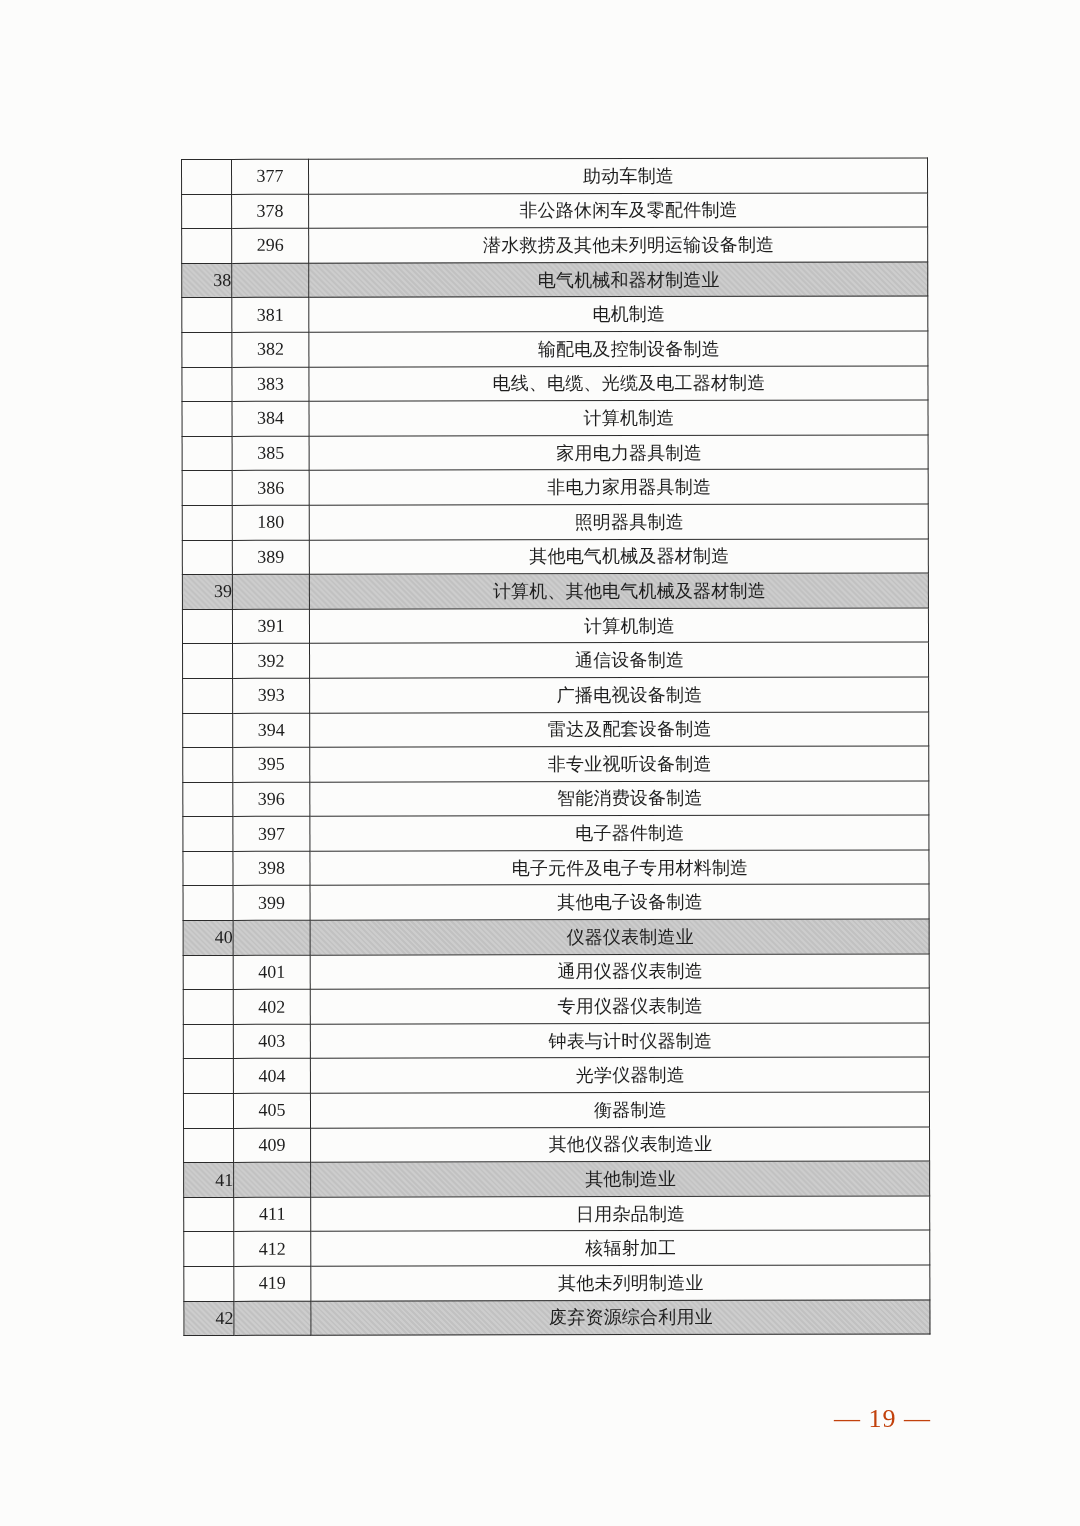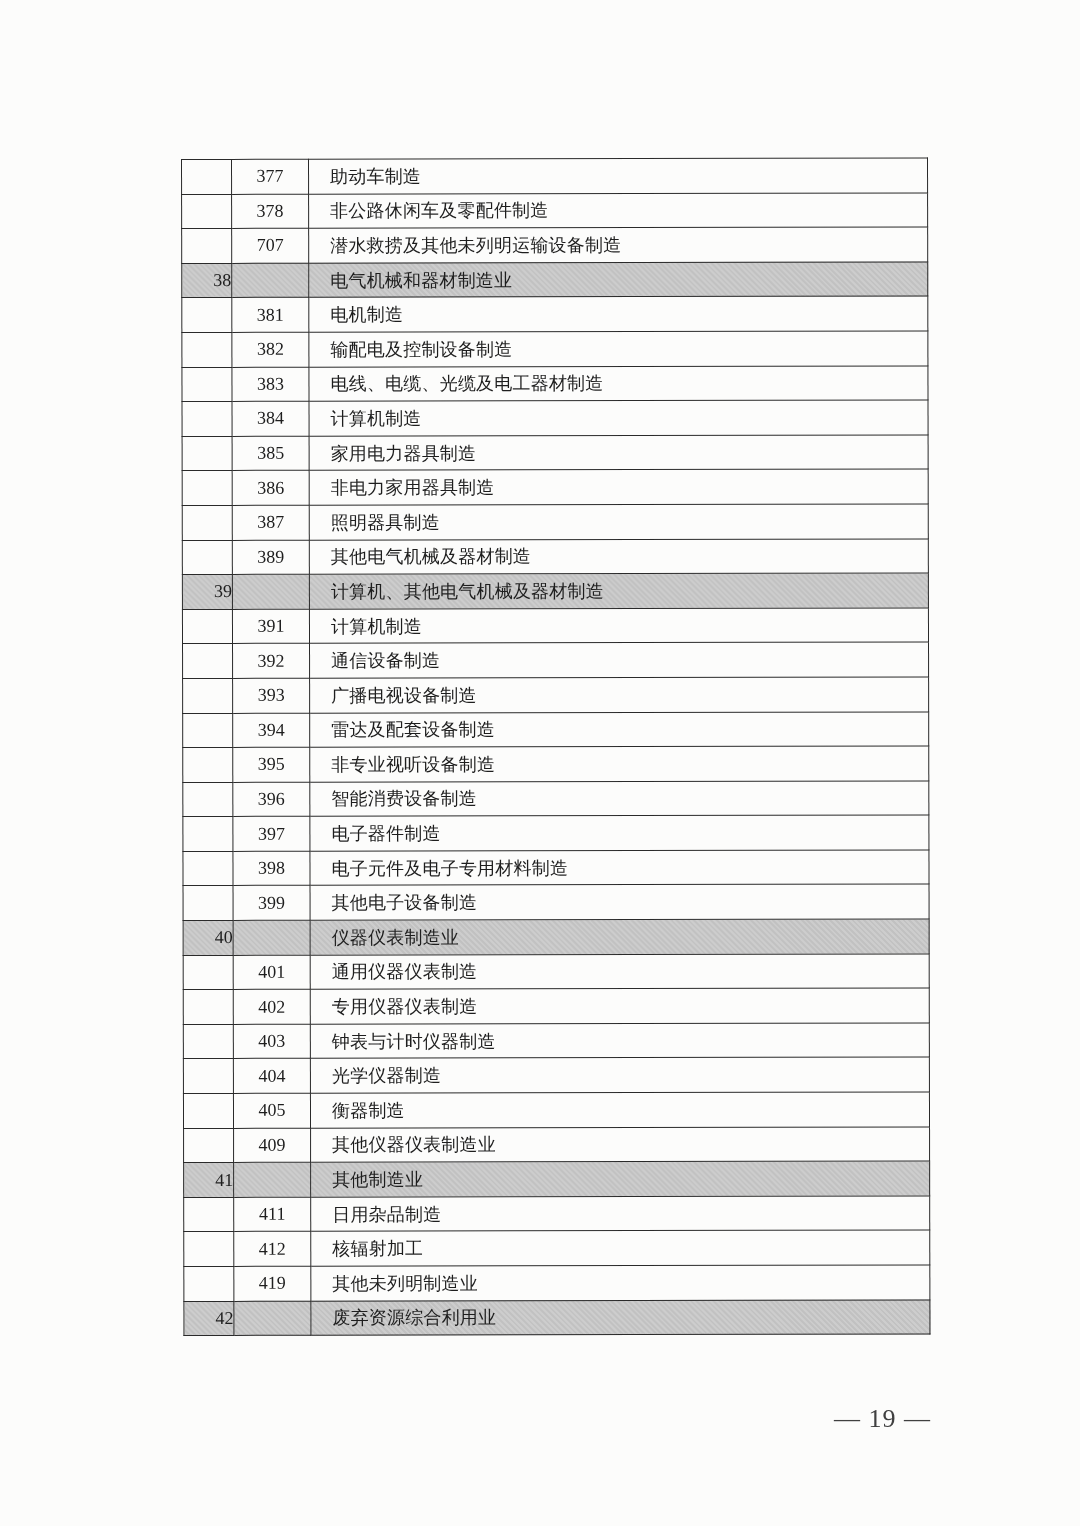--- a/index.html
+++ b/index.html
@@ -53,32 +53,33 @@
       width: 77px;
       text-align: center;
       font-family: "Liberation Serif", "DejaVu Serif", serif;
       font-size: 19px;
     }
     td.col-name {
       padding-left: 21px !important;
       font-family: "DejaVu Sans", "Liberation Sans", sans-serif;
       font-size: 18px;
       letter-spacing: 0.2px;
+      text-align: center;
     }
     tr.major-row td {
       background: #c9c9c9;
       background-image: repeating-linear-gradient(45deg, rgba(255,255,255,0.08) 0 2px, rgba(0,0,0,0.04) 2px 4px);
     }
     .page-number {
       position: absolute;
       left: 834px;
       top: 1390px;
       font-family: "Liberation Serif", "DejaVu Serif", serif;
       font-size: 26px;
-      color: #404040;
+      color: #c2410c;
       letter-spacing: 1px;
       white-space: pre;
     }
   </style>
 </head>
 <body>
 
 <div class="page">
   <div class="table-wrap">
     <table class="industry-table">
@@ -89,21 +90,21 @@
             <td class="col-mid">377</td>
             <td class="col-name">助动车制造</td>
           </tr>
           <tr class="minor-row">
             <td class="col-major"></td>
             <td class="col-mid">378</td>
             <td class="col-name">非公路休闲车及零配件制造</td>
           </tr>
           <tr class="minor-row">
             <td class="col-major"></td>
-            <td class="col-mid">707</td>
+            <td class="col-mid">296</td>
             <td class="col-name">潜水救捞及其他未列明运输设备制造</td>
           </tr>
           <tr class="major-row">
             <td class="col-major">38</td>
             <td class="col-mid"></td>
             <td class="col-name">电气机械和器材制造业</td>
           </tr>
           <tr class="minor-row">
             <td class="col-major"></td>
             <td class="col-mid">381</td>
@@ -129,21 +130,21 @@
             <td class="col-mid">385</td>
             <td class="col-name">家用电力器具制造</td>
           </tr>
           <tr class="minor-row">
             <td class="col-major"></td>
             <td class="col-mid">386</td>
             <td class="col-name">非电力家用器具制造</td>
           </tr>
           <tr class="minor-row">
             <td class="col-major"></td>
-            <td class="col-mid">387</td>
+            <td class="col-mid">180</td>
             <td class="col-name">照明器具制造</td>
           </tr>
           <tr class="minor-row">
             <td class="col-major"></td>
             <td class="col-mid">389</td>
             <td class="col-name">其他电气机械及器材制造</td>
           </tr>
           <tr class="major-row">
             <td class="col-major">39</td>
             <td class="col-mid"></td>

